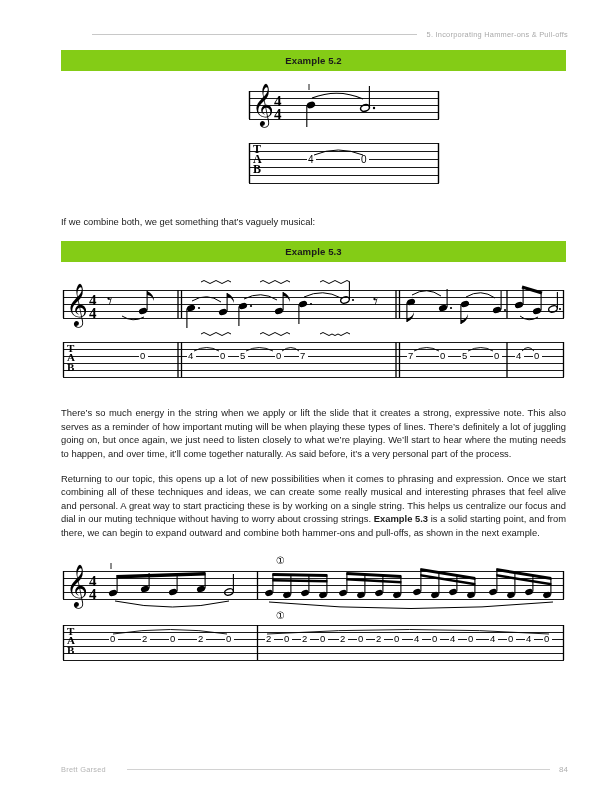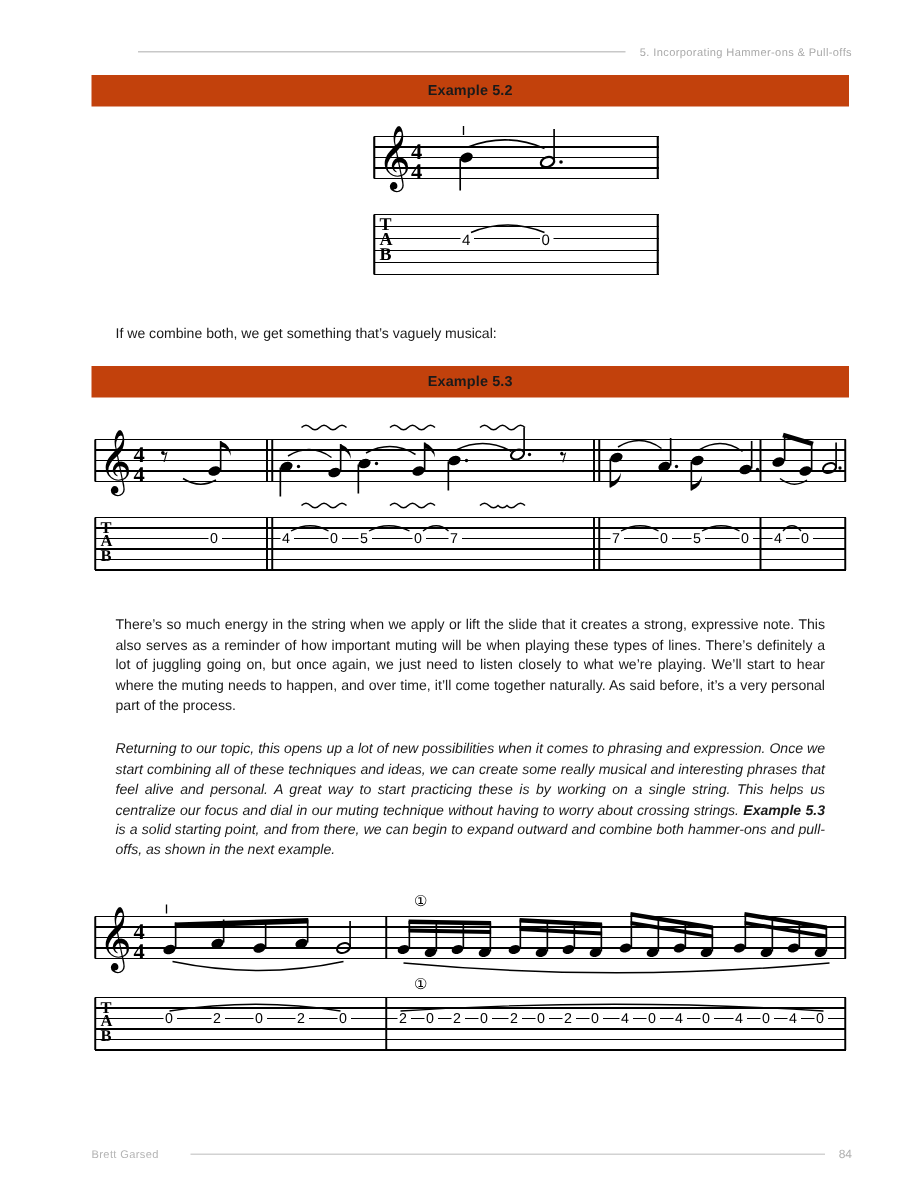--- a/index.html
+++ b/index.html
@@ -40,38 +40,38 @@
 
   
   .content {
     position: absolute;
     top: 0; left: 61px;
     width: 505px;
   }
 
   
   .example-bar {
-    background: #c2410c;
+    background: #84cc16;
     text-align: center;
     font-size: 9.6px;
     font-weight: bold;
     color: #1a1a1a;
     padding: 5px 0 5px;
     letter-spacing: 0.1px;
   }
 
   
   p.body {
     font-size: 9.4px;
     line-height: 13.4px;
     text-align: justify;
-    margin: 16px;
+    margin: 0;
     color: #1a1a1a;
   }
-  p.body + p.body { margin-top: 12px; font-style: italic; }
+  p.body + p.body { margin-top: 12px; }
   .bold { font-weight: bold; }
 
   
   .system { position: relative; }
   .stave-wrap { position: relative; width: 100%; }
   .stave-wrap svg { display: block; width: 100%; height: auto; }
 
   
   .page-footer {
     position: absolute;

